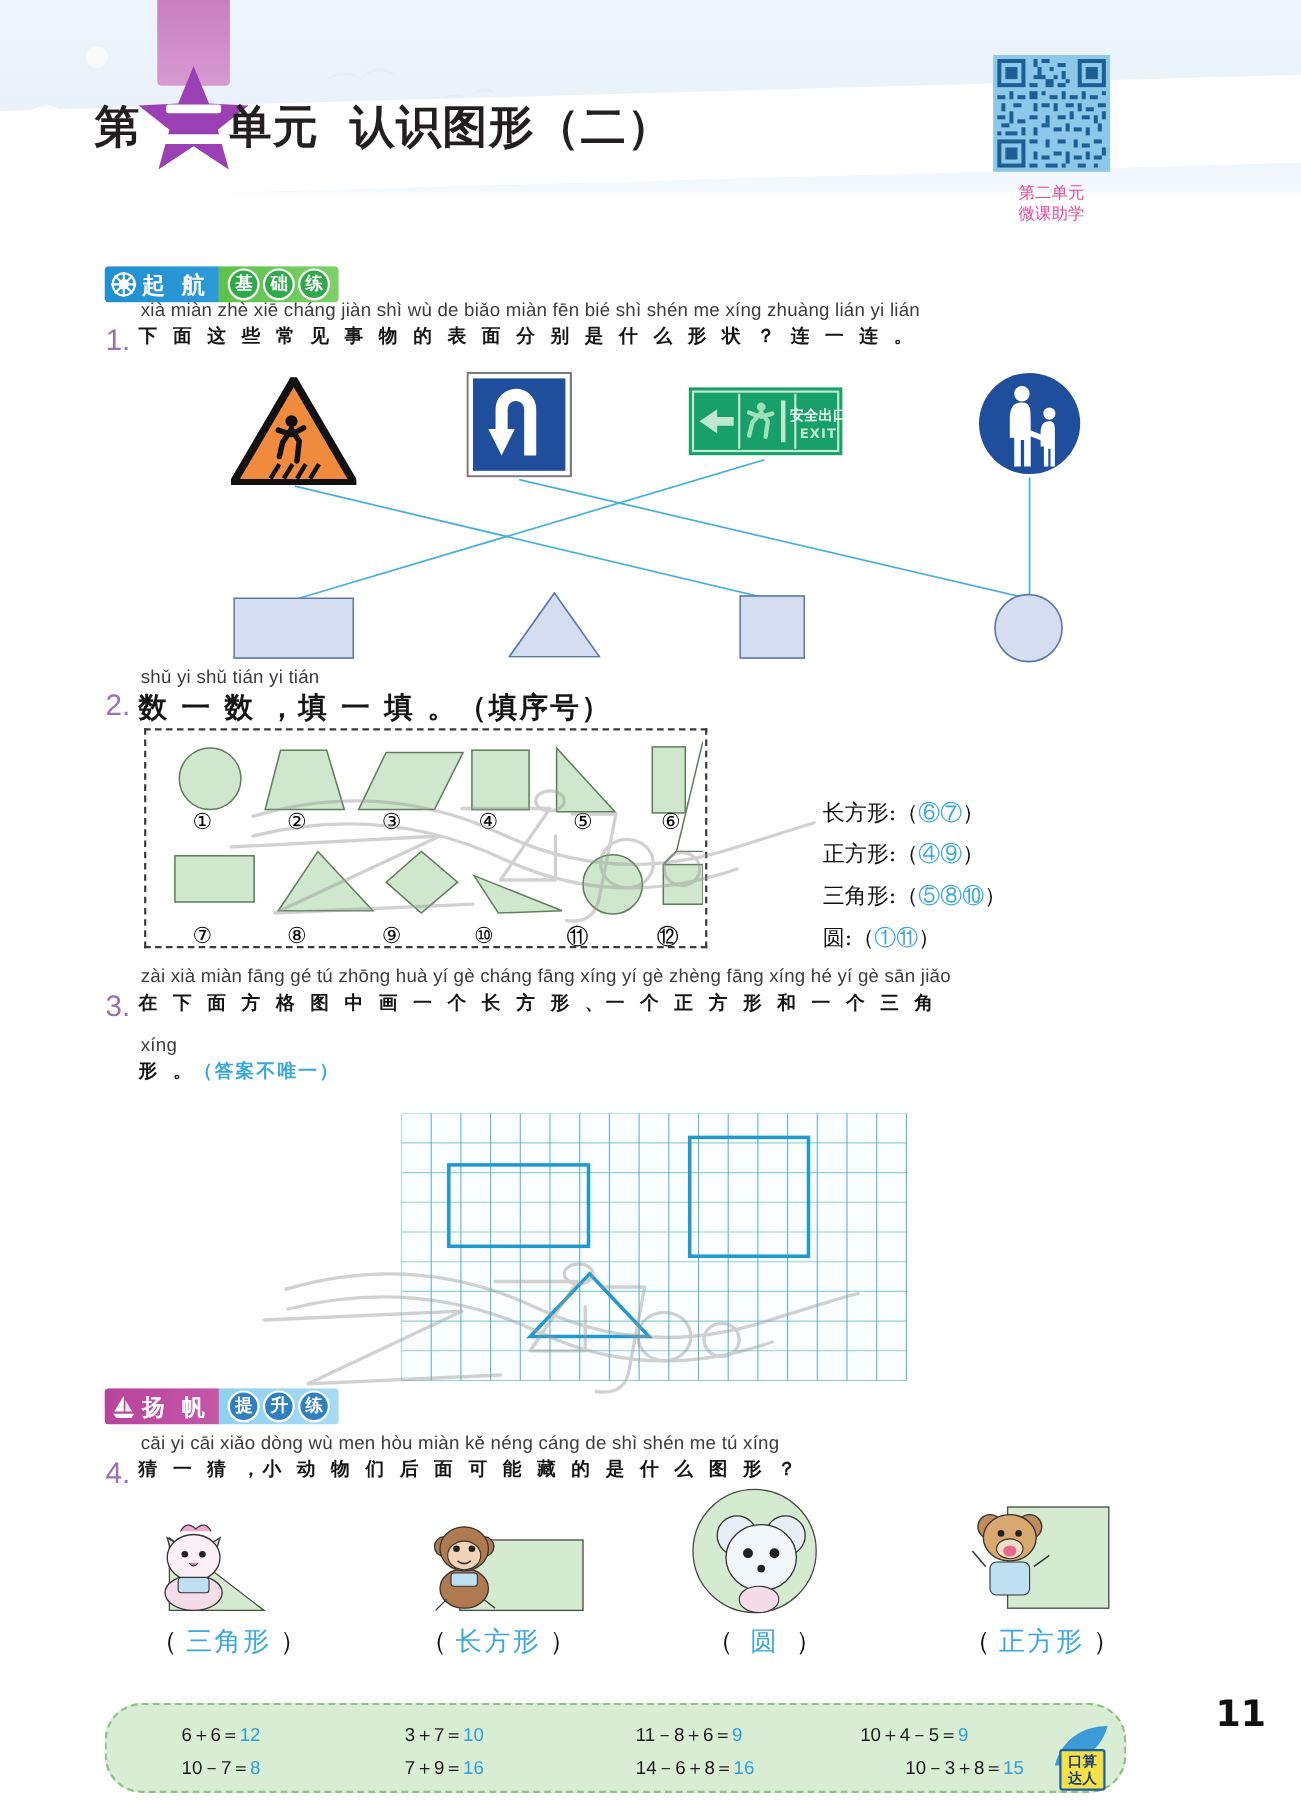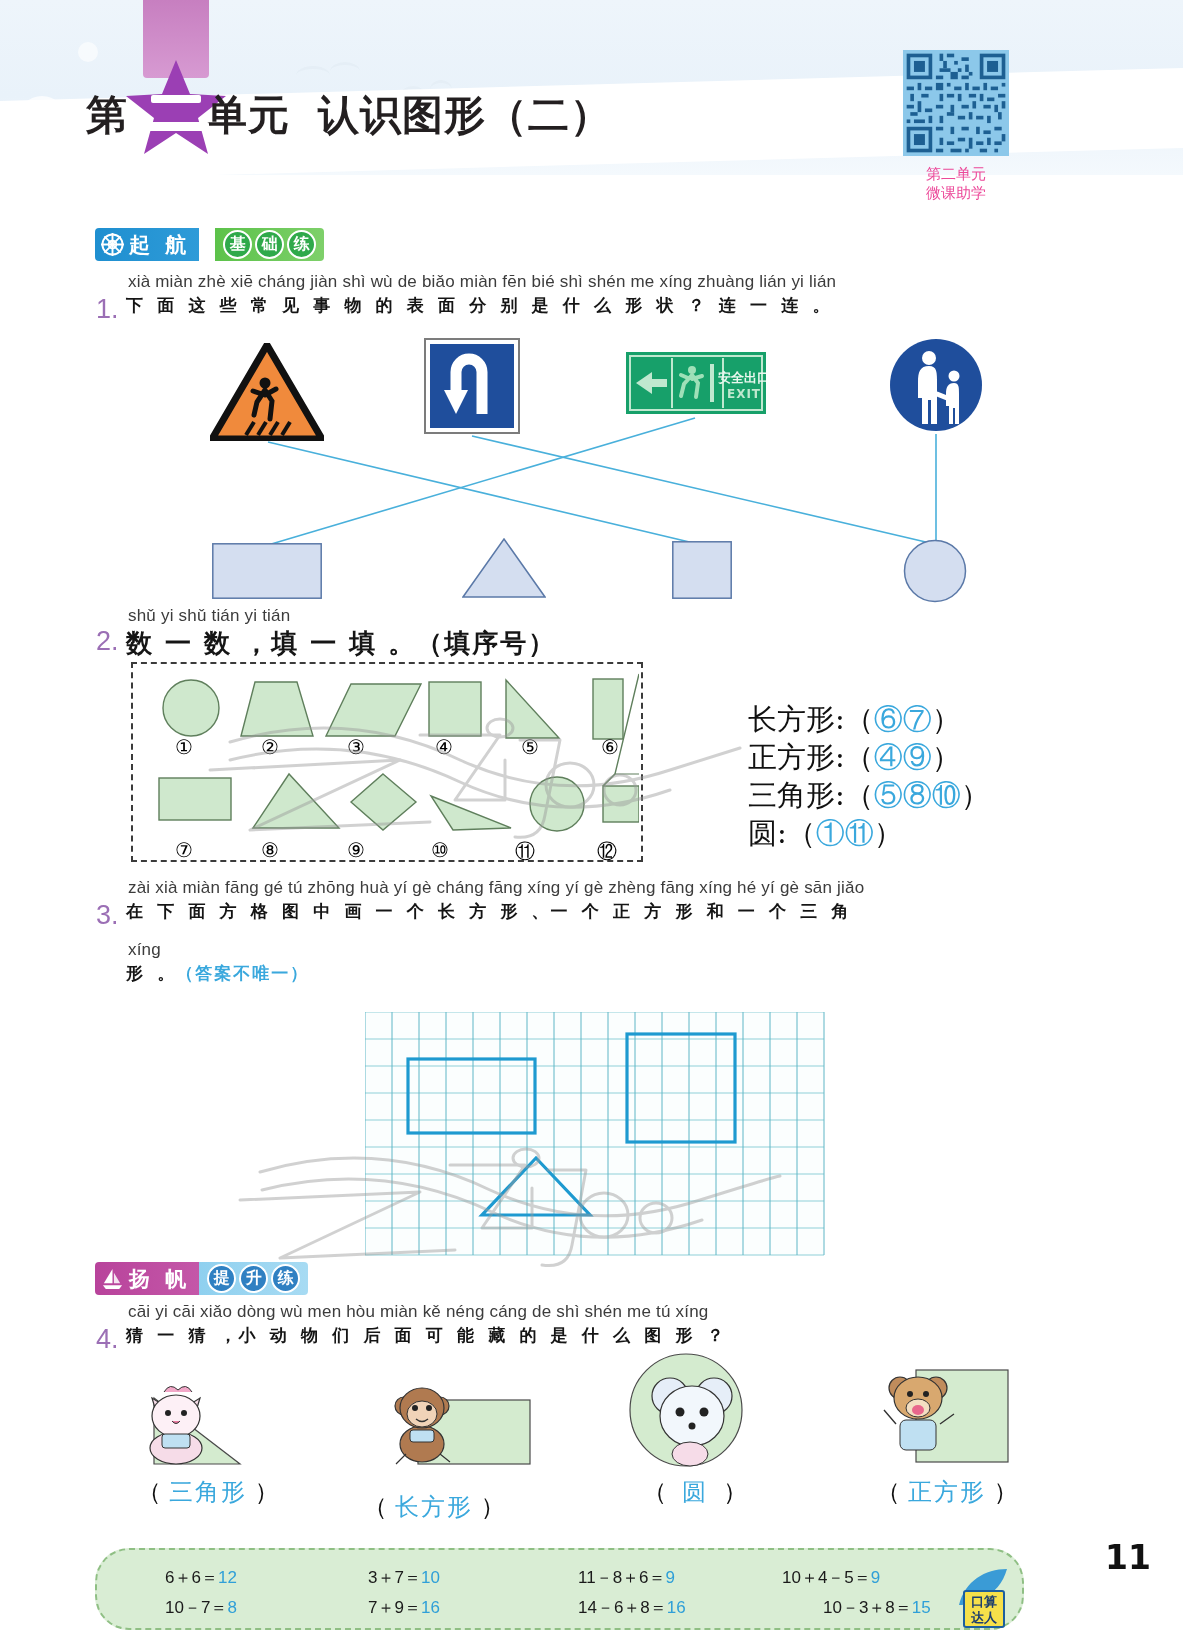--- a/index.html
+++ b/index.html
@@ -45,21 +45,21 @@
   
   .badge{position:absolute;height:33px;display:flex;align-items:stretch;
      border-radius:4px;overflow:hidden;}
   .badge .b-left{display:flex;align-items:center;padding:0 9px 0 6px;gap:5px;}
   .badge .b-right{display:flex;align-items:center;padding:0 8px;gap:3px;}
   .badge .b-txt{font-size:21px;font-weight:bold;color:#fff;letter-spacing:4px;
      font-family:"DejaVu Sans","Liberation Sans",sans-serif;}
   .badge .chip{width:25px;height:25px;border-radius:50%;color:#fff;font-size:16px;font-weight:bold;
      display:flex;align-items:center;justify-content:center;
      font-family:"DejaVu Sans","Liberation Sans",sans-serif;}
-  .badge1{left:95px;top:228px;gap:16px;}
+  .badge1{left:95px;top:242px;}
   .badge1 .b-left{background:linear-gradient(90deg,#1f8fd0,#2e9bd8);}
   .badge1 .b-right{background:linear-gradient(90deg,#5cc24a,#7ed06a);}
   .badge1 .chip{background:#2fa94a;border:2px solid #fff;}
   .badge2{left:95px;top:1262px;}
   .badge2 .b-left{background:linear-gradient(90deg,#b8439b,#c457a8);}
   .badge2 .b-right{background:linear-gradient(90deg,#8fd0ef,#a7dbf3);}
   .badge2 .chip{background:#2f80c2;border:2px solid #fff;}
 
   
   .pinyin{position:absolute;font-size:17px;color:#3c3c3c;white-space:nowrap;
@@ -69,22 +69,22 @@
   .qtext{position:absolute;font-size:17px;color:#151515;white-space:nowrap;letter-spacing:2px;
      font-family:Liberation Mono, monospace;}
   .qtext.b{font-weight:bold;}
   .blue{color:#3aa8dd;}
   .serif{font-family:"DejaVu Serif","Liberation Serif",serif;}
 
   
   .layer{position:absolute;left:0;top:0;width:1183px;height:1644px;pointer-events:none;}
 
   
-  .ans{position:absolute;font-size:29px;color:#111;white-space:nowrap;
-     font-family:"DejaVu Serif","Liberation Serif",serif;}
+  .ans{position:absolute;font-size:20px;color:#111;white-space:nowrap;
+     font-family:"DejaVu Serif","Liberation Serif",serif;margin-top:25px;}
   .ans .fill{color:#3aa8dd;letter-spacing:0px;}
 
   
   .q4ans{position:absolute;font-size:24px;color:#111;white-space:nowrap;text-align:center;
      font-family:"DejaVu Sans","Liberation Sans",sans-serif;}
   .q4ans b{color:#3aa8dd;font-weight:normal;letter-spacing:2px;}
 
   
   .calc{position:absolute;left:95px;top:1548px;width:925px;height:78px;
      background:#d9edd4;border:2px dashed #8fbf84;border-radius:34px;}
@@ -470,21 +470,21 @@
       <circle cx="80" cy="48" r="9" fill="#b07a50" stroke="#333" stroke-width="1.2"></circle>
       <ellipse cx="62" cy="50" rx="22" ry="20" fill="#b07a50" stroke="#333" stroke-width="1.2"></ellipse>
       <ellipse cx="62" cy="56" rx="15" ry="13" fill="#f0d3b8" stroke="#333" stroke-width="1"></ellipse>
       <circle cx="55" cy="50" r="3" fill="#222"></circle>
         <circle cx="69" cy="50" r="3" fill="#222"></circle>
       <path d="M56 61 Q62 66 68 61" fill="none" stroke="#333" stroke-width="1.4"></path>
       <rect x="50" y="72" width="24" height="12" rx="3" fill="#bfe0f2" stroke="#333" stroke-width="1"></rect>
       <path d="M46 96 L36 106 M80 96 L90 104" stroke="#333" stroke-width="1.2" fill="none"></path>
     </g>
   </svg>
-  <div class="q4ans" style="left:349px;top:1476px;width:170px;margin-top:15px;">
+  <div class="q4ans" style="left:368px;top:1476px;width:170px;">
     （&nbsp;<b>长方形</b>&nbsp;）
   </div>
 
   <svg style="position:absolute;left:612px;top:1350px;width:160px;height:118px;" viewBox="0 0 160 118">
     <circle cx="74" cy="60" r="56" fill="#d4ebcf" stroke="#4a4a4a" stroke-width="1.2"></circle>
     <g>
       <circle cx="58" cy="46" r="18" fill="#e6eef8" stroke="#333" stroke-width="1.2"></circle>
       <circle cx="102" cy="46" r="18" fill="#e6eef8" stroke="#333" stroke-width="1.2"></circle>
       <ellipse cx="80" cy="66" rx="32" ry="30" fill="#f2f7fc" stroke="#333" stroke-width="1.2"></ellipse>
       <circle cx="68" cy="62" r="4.5" fill="#222"></circle>

